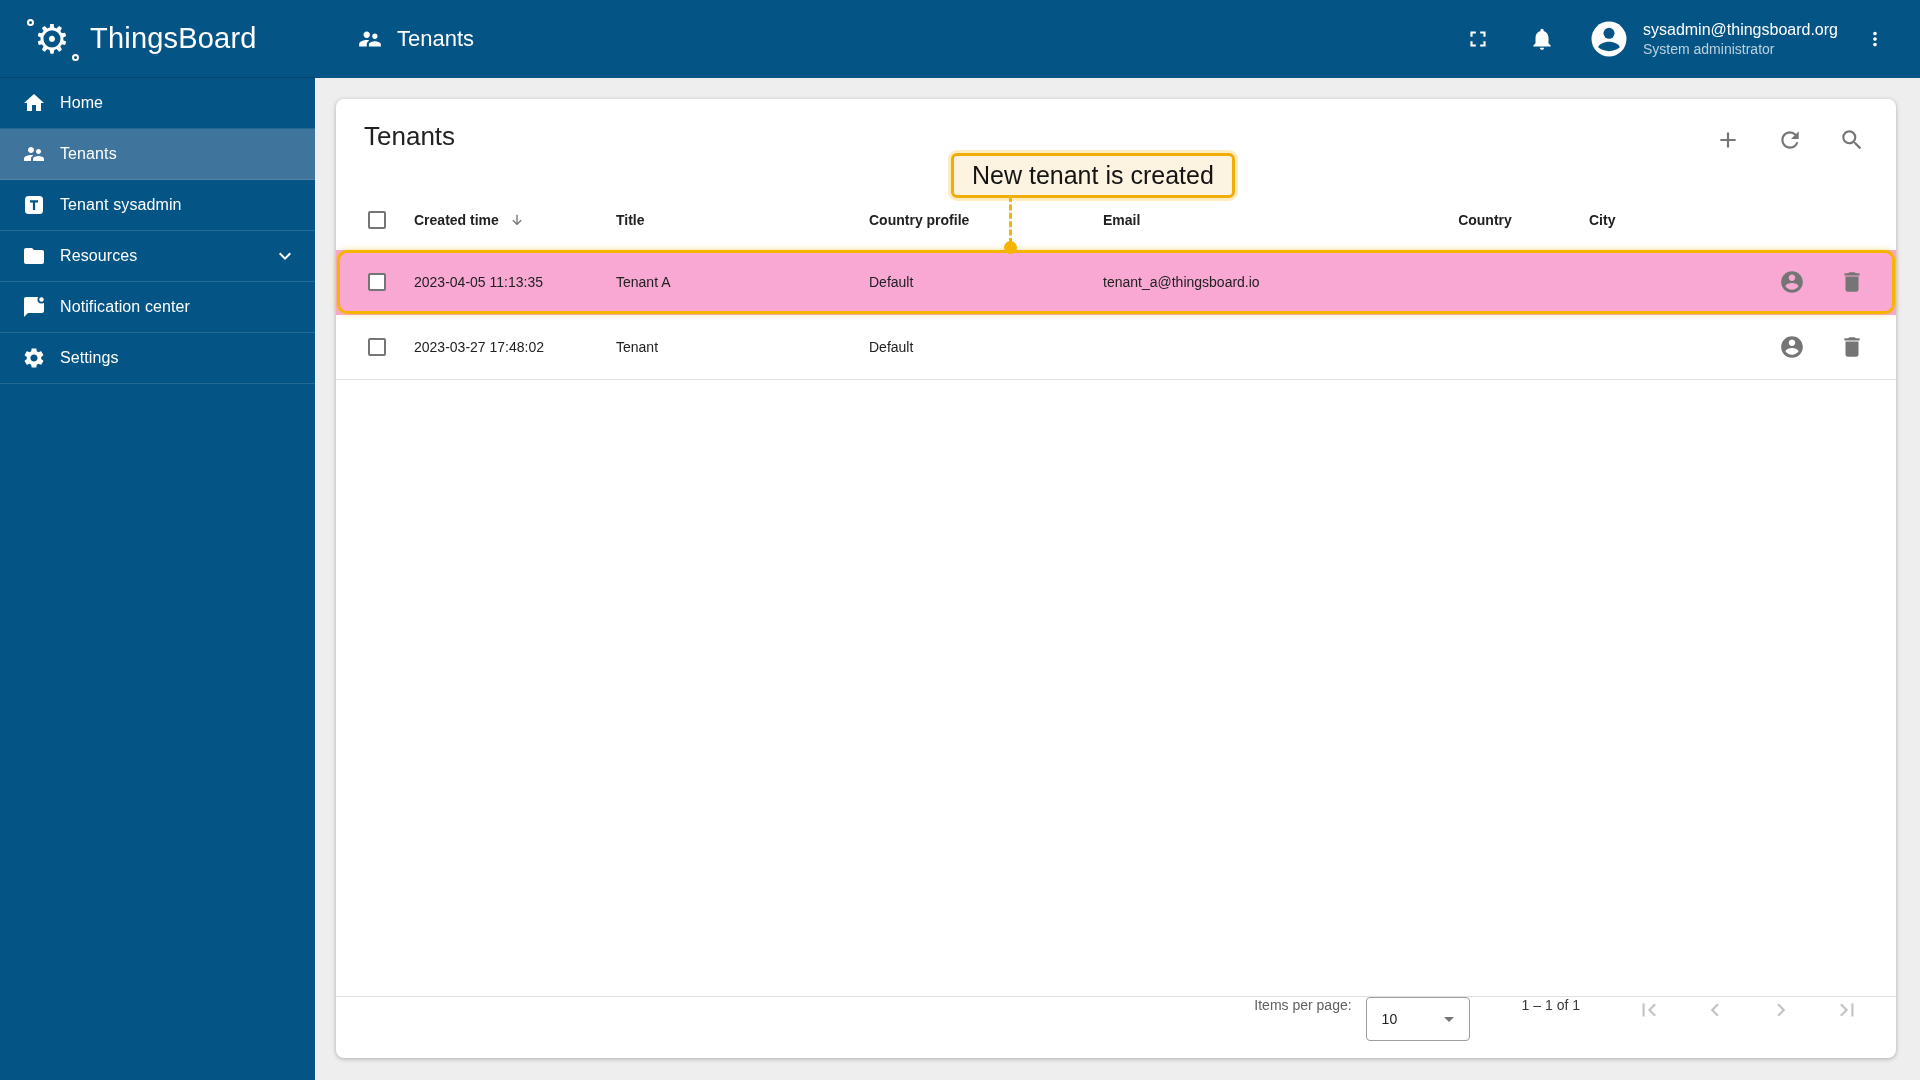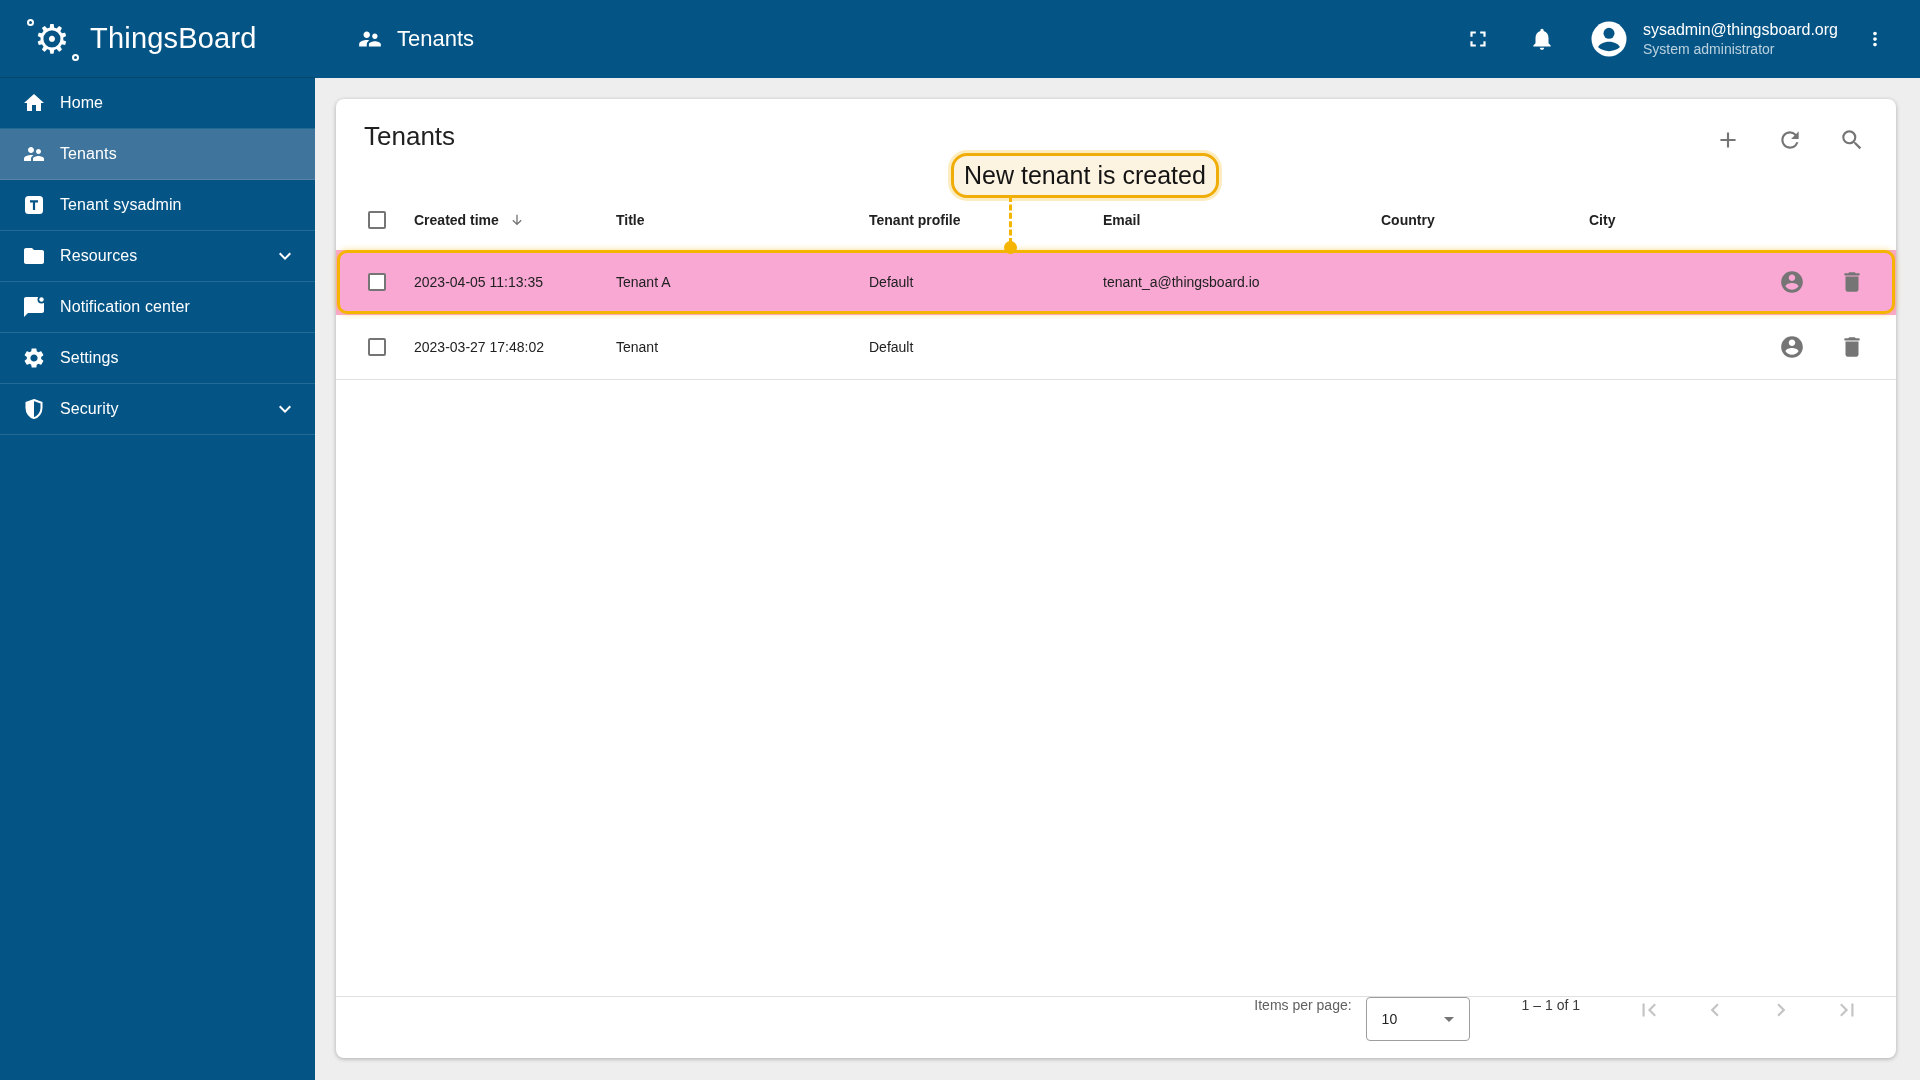--- a/index.html
+++ b/index.html
@@ -54,21 +54,21 @@
   .table { position:absolute; left:0; top:91px; right:0; }
   .thead { display:flex; align-items:center; height:60px; font-size:14px; font-weight:700; color:#212121; }
   .trow { display:flex; align-items:center; height:65px; font-size:14px; color:#212121;
     border-bottom:1px solid #e0e0e0; cursor:pointer; }
   .trow.highlighted { position:relative; background:#f9a8d4; border-bottom-color:transparent; }
   .trow.highlighted::after { content:""; position:absolute; inset:0 1px; border:3px solid #f5b400;
     border-radius:10px; box-shadow:0 0 6px rgba(245,180,0,0.45); pointer-events:none; }
   .col-check { width:78px; padding-left:32px; display:flex; }
   .checkbox { width:18px; height:18px; border:2px solid #757575; border-radius:2px; background:#fff; cursor:pointer; }
   .col-created { width:202px; } .col-title { width:253px; } .col-profile { width:234px; }
-  .col-email { width:278px; } .col-country { width:208px; } .col-city { width:140px; }
+  .col-email { width:278px; } .col-country { width:208px;text-align:center; } .col-city { width:140px; }
   .col-actions { flex:1; display:flex; justify-content:flex-end; align-items:center; gap:34px;
     padding-right:31px; color:#757575; }
   .action-btn { background:none; border:none; padding:0; color:#757575; cursor:pointer; display:flex; }
   .action-btn svg { width:26px; height:26px; }
   .sort-icon { display:inline-flex; vertical-align:-3px; margin-left:6px; color:#757575; }
   .sort-icon svg { width:16px; height:16px; }
 
   
   .paginator { position:absolute; left:0; right:0; bottom:0; height:62px; border-top:1px solid #e0e0e0;
     display:flex; justify-content:flex-end; font-size:14px; color:#616161;
@@ -76,22 +76,22 @@
   .ipp-select { width:104px; height:44px; border:1px solid #9e9e9e; border-radius:4px; display:flex;
     align-items:center; justify-content:space-between; margin-left:14px; padding:0 15px; color:#212121; cursor:pointer; }
   .ipp-caret { width:0; height:0; border-left:5px solid transparent; border-right:5px solid transparent;
     border-top:5px solid #757575; }
   .page-range { margin-left:52px; color:#3a3a3a; }
   .pager-nav { display:flex; margin-left:56px; gap:40px; color:#c4c4c4; }
   .pager-btn { background:none; border:none; padding:0; color:#c4c4c4; display:flex; cursor:default; }
   .pager-btn svg { width:26px; height:26px; }
 
   
-  .callout { position:absolute; left:636px; top:75px; padding:5px 10px; background:#fdf3e1;
-    border:3px solid #f0ad08; border-radius:16px; font-size:25px; color:#141414;
+  .callout { position:absolute; left:636px; top:75px; padding:5px 18px; background:#fdf3e1;
+    border:3px solid #f0ad08; border-radius:6px; font-size:25px; color:#141414;
     box-shadow:0 0 0 3px rgba(245,180,0,0.25); z-index:10; white-space:nowrap; }
   .callout-line { position:absolute; left:694px; top:118px; height:48px; width:0;
     border-left:3px dashed #f5b400; z-index:10; }
   .callout-dot { position:absolute; left:689px; top:163px; width:13px; height:13px; border-radius:50%;
     background:#f5b400; z-index:11; }
 </style>
 </head>
 <body>
 
 <aside class="sidebar">
@@ -140,32 +140,20 @@
           <circle cx="19.5" cy="4.5" r="4" fill="#045586"></circle>
           <circle cx="19.5" cy="4.5" r="2.2" fill="currentColor"></circle>
         </svg>
       <span class="nav-label">Notification center</span>
     </div>
     <div class="nav-item">
       <svg viewBox="0 0 24 24" fill="currentColor">
           <path d="M19.14 12.94c.04-.3.06-.61.06-.94 0-.32-.02-.64-.07-.94l2.03-1.58c.18-.14.23-.41.12-.61l-1.92-3.32c-.12-.22-.37-.29-.59-.22l-2.39.96c-.5-.38-1.03-.7-1.62-.94l-.36-2.54c-.04-.24-.24-.41-.48-.41h-3.84c-.24 0-.43.17-.47.41l-.36 2.54c-.59.24-1.13.57-1.62.94l-2.39-.96c-.22-.08-.47 0-.59.22L2.74 8.87c-.12.21-.08.47.12.61l2.03 1.58c-.05.3-.09.63-.09.94s.02.64.07.94l-2.03 1.58c-.18.14-.23.41-.12.61l1.92 3.32c.12.22.37.29.59.22l2.39-.96c.5.38 1.03.7 1.62.94l.36 2.54c.05.24.24.41.48.41h3.84c.24 0 .44-.17.47-.41l.36-2.54c.59-.24 1.13-.56 1.62-.94l2.39.96c.22.08.47 0 .59-.22l1.92-3.32c.12-.22.07-.47-.12-.61l-2.01-1.58zM12 15.6c-1.98 0-3.6-1.62-3.6-3.6s1.62-3.6 3.6-3.6 3.6 1.62 3.6 3.6-1.62 3.6-3.6 3.6z"></path>
         </svg>
       <span class="nav-label">Settings</span>
-    </div>
-    <div class="nav-item">
-      <svg viewBox="0 0 24 24">
-          <path d="M12 3l7.5 2.8v5.2c0 4.6-3.2 8.9-7.5 10.1-4.3-1.2-7.5-5.5-7.5-10.1V5.8L12 3z" fill="none" stroke="currentColor" stroke-width="2"></path>
-          <path d="M12 3L4.5 5.8v5.2c0 4.6 3.2 8.9 7.5 10.1V3z" fill="currentColor"></path>
-        </svg>
-      <span class="nav-label">Security</span>
-      <span class="nav-chevron">
-        <svg viewBox="0 0 24 24" fill="currentColor">
-            <path d="M7.41 8.59 12 13.17l4.59-4.58L18 10l-6 6-6-6 1.41-1.41z"></path>
-          </svg>
-      </span>
     </div>
   </nav>
 </aside>
 
 <header class="topbar">
   <div class="breadcrumb">
     <svg viewBox="0 0 24 24" fill="currentColor">
         <path d="M16.5 12c1.38 0 2.49-1.12 2.49-2.5S17.88 7 16.5 7 14 8.12 14 9.5s1.12 2.5 2.5 2.5zM9 11c1.66 0 2.99-1.34 2.99-3S10.66 5 9 5 6 6.34 6 8s1.34 3 3 3zm7.5 3c-1.83 0-5.5.92-5.5 2.75V19h11v-2.25c0-1.83-3.67-2.75-5.5-2.75zM9 13c-2.33 0-7 1.17-7 3.5V19h7v-2.25c0-.85.33-2.34 2.37-3.47C10.5 13.1 9.66 13 9 13z"></path>
       </svg>
     <span>Tenants</span>
@@ -226,21 +214,21 @@
         </span>
         <span class="col-created">
           <span>Created time</span>
           <span class="sort-icon">
             <svg viewBox="0 0 24 24" fill="currentColor">
                 <path d="M11 4h2v12.17l4.59-4.58L19 13l-7 7-7-7 1.41-1.41L11 16.17V4z"></path>
               </svg>
           </span>
         </span>
         <span class="col-title">Title</span>
-        <span class="col-profile">Tenant profile</span>
+        <span class="col-profile">Country profile</span>
         <span class="col-email">Email</span>
         <span class="col-country">Country</span>
         <span class="col-city">City</span>
         <span class="col-actions"></span>
       </div>
 
       <div class="trow highlighted">
         <span class="col-check">
           <span class="checkbox"></span>
         </span>

